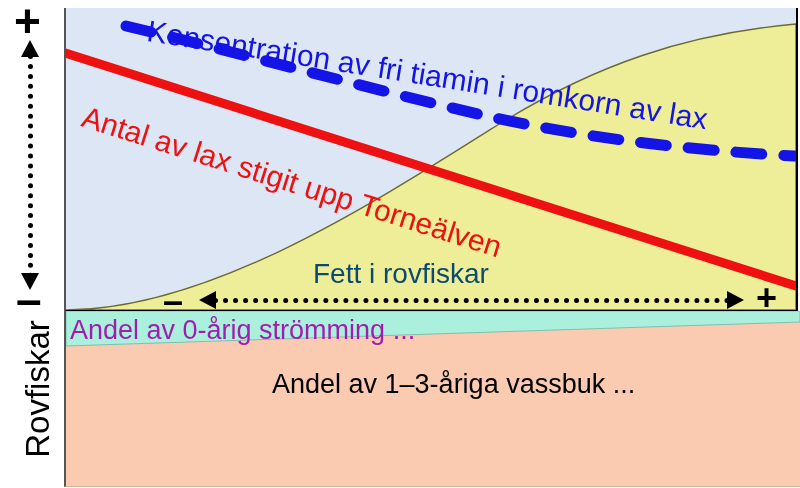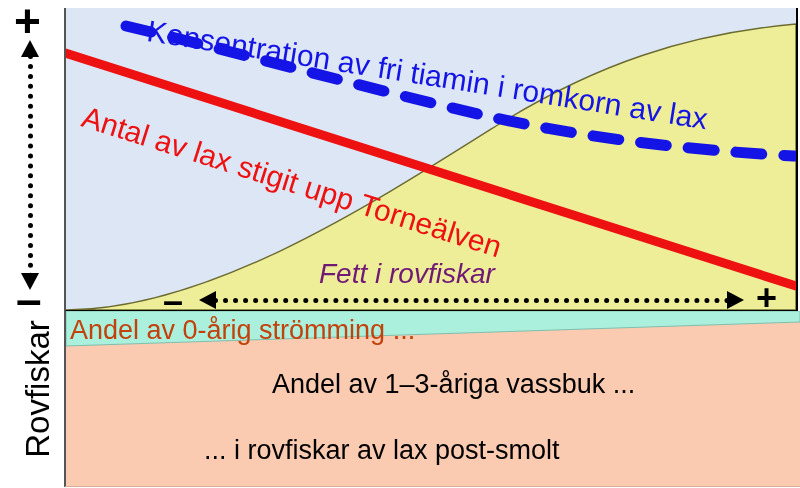--- a/index.html
+++ b/index.html
@@ -34,21 +34,21 @@
   .upper{position:absolute;left:64px;top:8px;width:730px;height:302px;
          background:#dde6f4;border-left:2px solid #555;border-right:2px solid #000;
          border-bottom:3px solid #000;overflow:hidden;}
   .upper svg{position:absolute;left:0;top:0;}
 
   .lbl{position:absolute;white-space:nowrap;}
 
   .blue-text{color:#1414e6;font-size:30px;}
   .red-text{color:#ee1111;font-size:30px;}
 
-  .fett-label{position:absolute;left:253px;top:250px;font-size:28px;color:#701a75;font-style:italic;}
+  .fett-label{position:absolute;left:247px;top:250px;font-size:28px;color:#0c4a6e;}
 
   .horiz-arrow{position:absolute;left:133px;top:290px;width:545px;height:6px;}
   .horiz-arrow .shaft{position:absolute;left:14px;top:0px;width:517px;height:0;
       border-top:5px dotted #000;}
   .horiz-arrow .head-l{position:absolute;left:0;top:-7px;width:0;height:0;
       border-top:9px solid transparent;border-bottom:9px solid transparent;
       border-right:17px solid #000;}
   .horiz-arrow .head-r{position:absolute;right:0;top:-7px;width:0;height:0;
       border-top:9px solid transparent;border-bottom:9px solid transparent;
       border-left:17px solid #000;}
@@ -56,21 +56,21 @@
   .hm{position:absolute;left:97px;top:272px;font-size:36px;font-weight:700;color:#000;}
   .hp{position:absolute;left:690px;top:269px;font-size:36px;font-weight:700;color:#000;}
 
   
   .lower{position:absolute;left:64px;top:311px;width:734px;height:175px;
          background:#fbcbb1;border-left:2px solid #555;
          border-right:1px solid #d8b098;border-bottom:1px solid #d8b098;
          overflow:hidden;}
   .lower svg{position:absolute;left:0;top:0;}
 
-  .t-stromming{position:absolute;left:4px;top:4px;font-size:27px;color:#c2410c;}
+  .t-stromming{position:absolute;left:4px;top:4px;font-size:27px;color:#a21caf;}
   .t-vassbuk{position:absolute;left:170px;top:58px;font-size:27px;color:#000;margin-left:36px;}
   .t-postsmolt{position:absolute;left:138px;top:124px;font-size:27px;color:#000;}
 </style>
 </head>
 <body>
 
 <div id="root">
 
   <div class="axis-col">
     <div class="axis-plus">+</div>
@@ -116,16 +116,15 @@
     <div class="hp">+</div>
   </div>
 
   <div class="lower">
     <svg width="734" height="175" viewBox="0 0 734 175">
       <path d="M0,0 L734,0 L734,11 L0,35 Z" fill="#aaf0dc" stroke="#7fbfae" stroke-width="1"></path>
     </svg>
 
     <div class="t-stromming">Andel av 0-årig strömming ...</div>
     <div class="t-vassbuk">Andel av 1–3-åriga vassbuk ...</div>
-    <div class="t-postsmolt">... i rovfiskar av lax post-smolt</div>
   </div>
 
 </div>
 
 </body></html>

